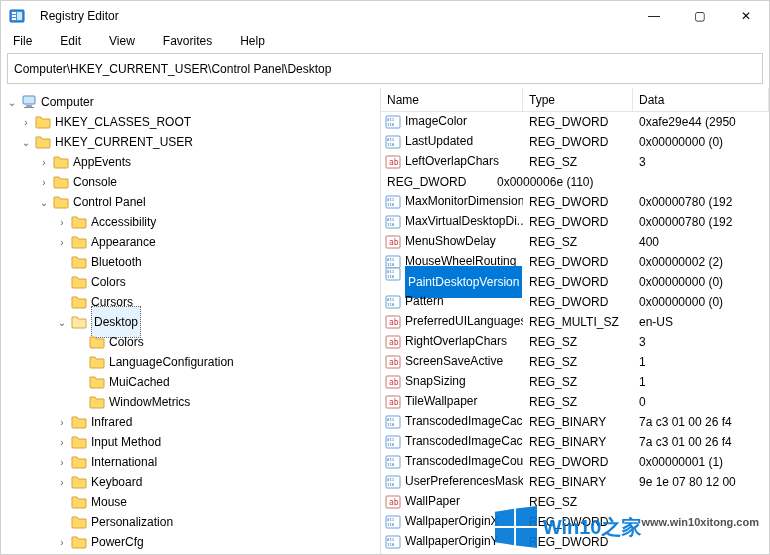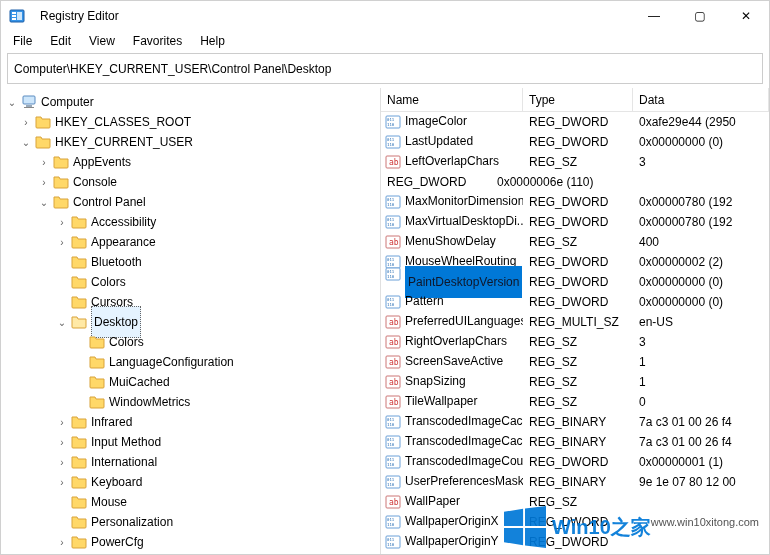--- a/index.html
+++ b/index.html
@@ -23,21 +23,21 @@
   display: inline-flex;
 }
 .titlebar .title { font-size: 12px; }
 .window-controls { margin-left: auto; display: flex; }
 .window-controls div {
   width: 46px; height: 30px; display: flex;
   align-items: center; justify-content: center;
 }
 .menubar {
   height: 20px; display: flex; align-items: center;
-  padding-left: 4px; gap: 2px;
+  padding-left: 4px; gap: 12px;
 }
 .menubar .menu-item { padding: 2px 8px; font-size: 12px; }
 .addressbar {
   height: 31px; border: 1px solid #ccc; margin: 2px 6px 4px;
   display: flex; align-items: center; padding: 0 6px;
   font-size: 12px;
 }
 .content { display: flex; height: calc(100% - 78px); }
 .tree-pane {
   width: 380px; border-right: 1px solid #e0e0e0;
@@ -48,21 +48,21 @@
   display: flex; height: 24px; border-bottom: 1px solid #e5e5e5;
   align-items: center; font-size: 12px;
 }
 .list-header div { padding-left: 6px; border-right: 1px solid #e5e5e5; height: 100%; display: flex; align-items: center; }
 .list-body { overflow: hidden; }
 .list-row { display: flex; height: 20px; align-items: center; font-size: 12px; }
 .col-name { width: 142px; display: flex; align-items: flex-start; padding-left: 4px; overflow: hidden; white-space: nowrap; }
 .col-type { width: 110px; padding-left: 6px; overflow: hidden; white-space: nowrap; }
 .col-data { flex: 1; padding-left: 6px; overflow: hidden; white-space: nowrap; }
 .list-row.selected .col-name span.label {
-  background: #0078d7; color: #0f172a; padding: 9px 3px;
+  background: #0078d7; color: #ffffff; padding: 9px 3px;
 }
 .val-icon { width: 16px; height: 16px; margin-right: 4px; flex-shrink: 0; }
 .tree { list-style: none; font-size: 12px; }
 .tree li { white-space: nowrap; }
 .node {
   display: flex; align-items: center; height: 20px;
   padding-left: 4px;
 }
 .node .expander {
   width: 14px; height: 14px; display: inline-flex;
@@ -79,21 +79,21 @@
 .indent-3 { padding-left: 54px !important; }
 .indent-4 { padding-left: 72px !important; }
 .watermark {
   position: absolute; right: 10px; bottom: 6px;
   display: flex; align-items: center; gap: 6px;
   color: #0078d7; font-weight: 600;
   pointer-events: none; opacity: 0.92;
 }
 .watermark .winlogo { width: 42px; height: 42px; }
 .watermark .wmtext { display: flex; flex-direction: row; line-height: 1.1; }
-.watermark .wmurl { font-size: 11px; color: #444; font-weight: 400; }
+.watermark .wmurl { font-size: 11px; color: #444; font-weight: 700; }
 </style>
 </head>
 <body>
 
 <div class="titlebar">
   <span class="app-icon">
     <svg viewBox="0 0 16 16">
         <rect x="1" y="2" width="14" height="12" rx="1" fill="#3694e8" stroke="#1c5fa8"></rect>
         <rect x="3" y="4" width="4" height="2" fill="#fff"></rect>
         <rect x="3" y="7" width="4" height="2" fill="#fff"></rect>

